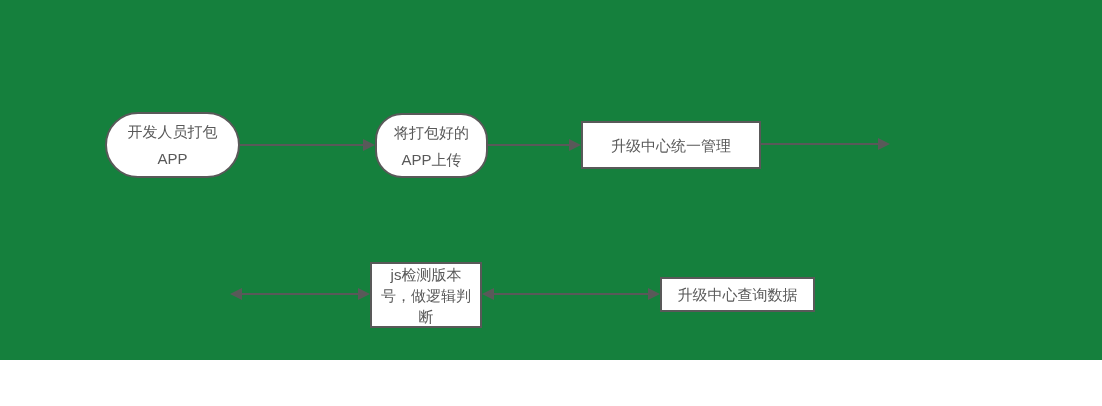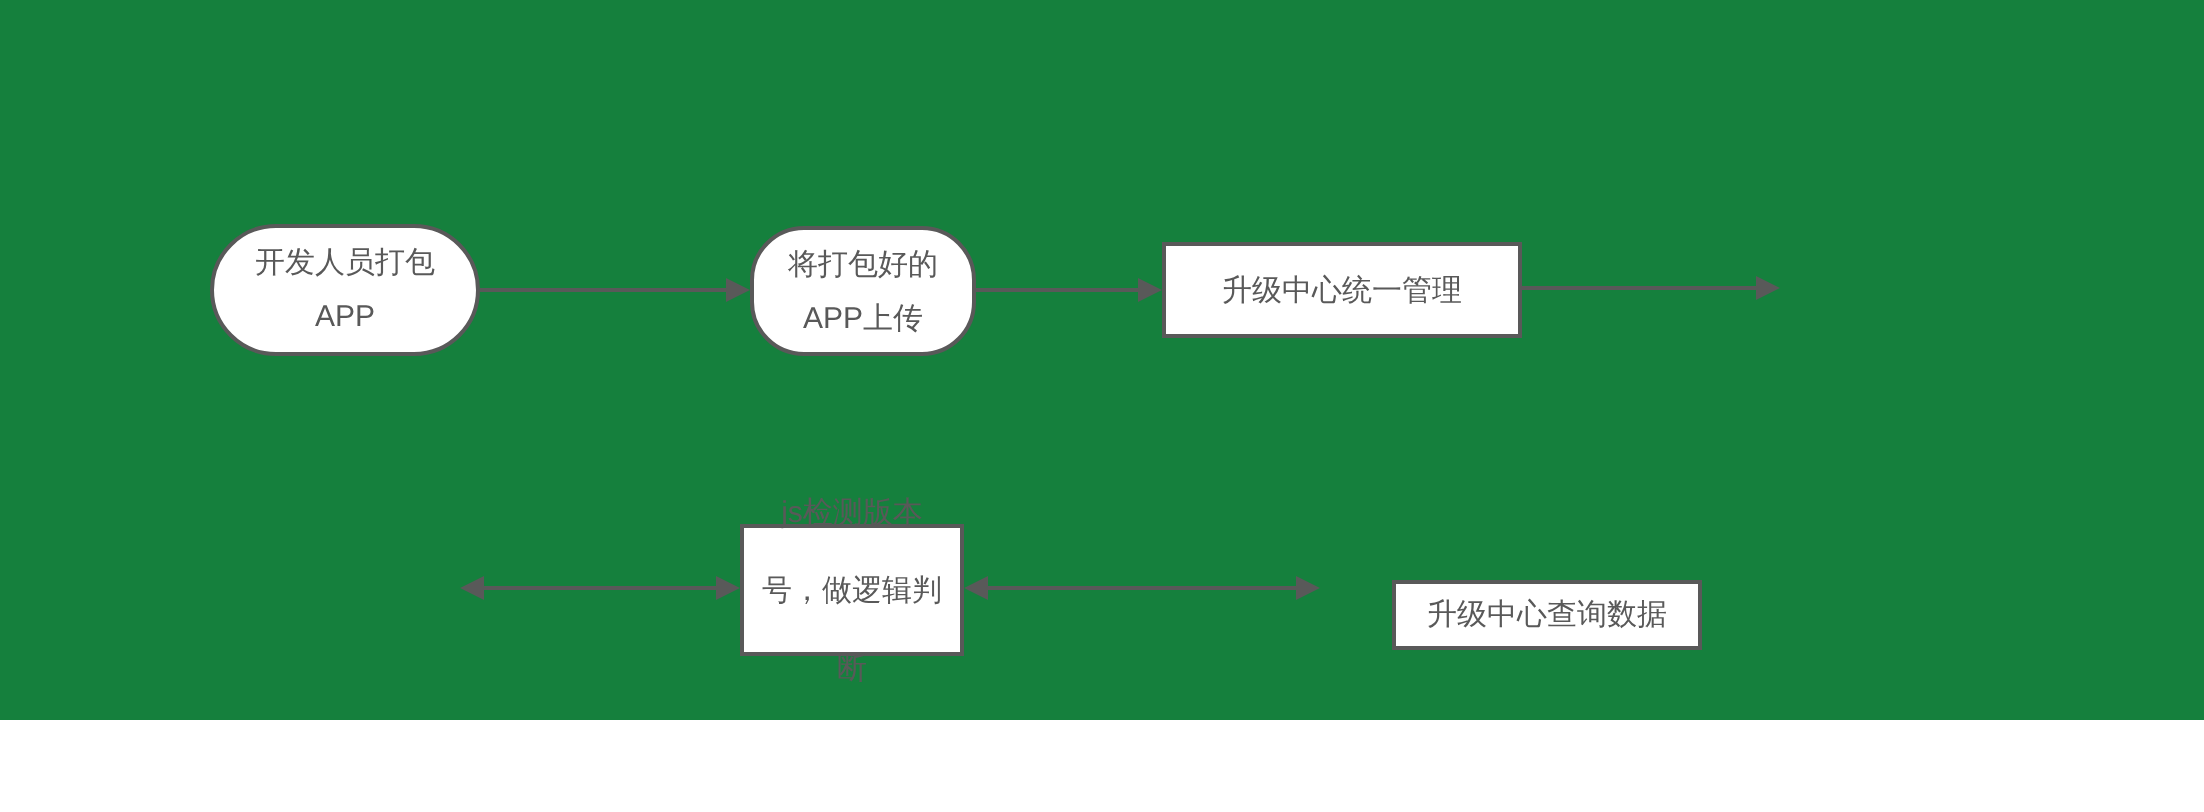--- a/index.html
+++ b/index.html
@@ -20,21 +20,21 @@
     font-size: 15px;
     display: flex;
     flex-direction: column;
     align-items: center;
     justify-content: center;
     text-align: center;
     line-height: 27px;
     cursor: default;
   }
   .node.terminator { border-radius: 34px; }
-  .node.tight { line-height: 21px; gap: 18px; }
+  .node.tight { line-height: 21px; }
   .node .line { white-space: nowrap; }
   .edge { position: absolute; height: 14px; }
   .edge .shaft {
     position: absolute;
     left: 0; right: 9px; top: 6px;
     height: 2px;
     background: #595959;
   }
   .edge.double .shaft { left: 9px; }
   .edge .head {
@@ -107,20 +107,20 @@
     <div class="line">号，做逻辑判</div>
     <div class="line">断</div>
   </div>
 
   <div class="edge double" style="left:482px; top:287px; width:178px;">
     <div class="shaft"></div>
     <div class="head head-l"></div>
     <div class="head head-r"></div>
   </div>
 
-  <div class="node" style="left:660px; top:290px; width:155px; height:35px;margin-left:36px;">
+  <div class="node" style="left:660px; top:277px; width:155px; height:35px;">
     <div class="line">升级中心查询数据</div>
   </div>
 
   <div class="hscroll-track"></div>
   <div class="hscroll-thumb"></div>
 
 </div>
 
 </body></html>

